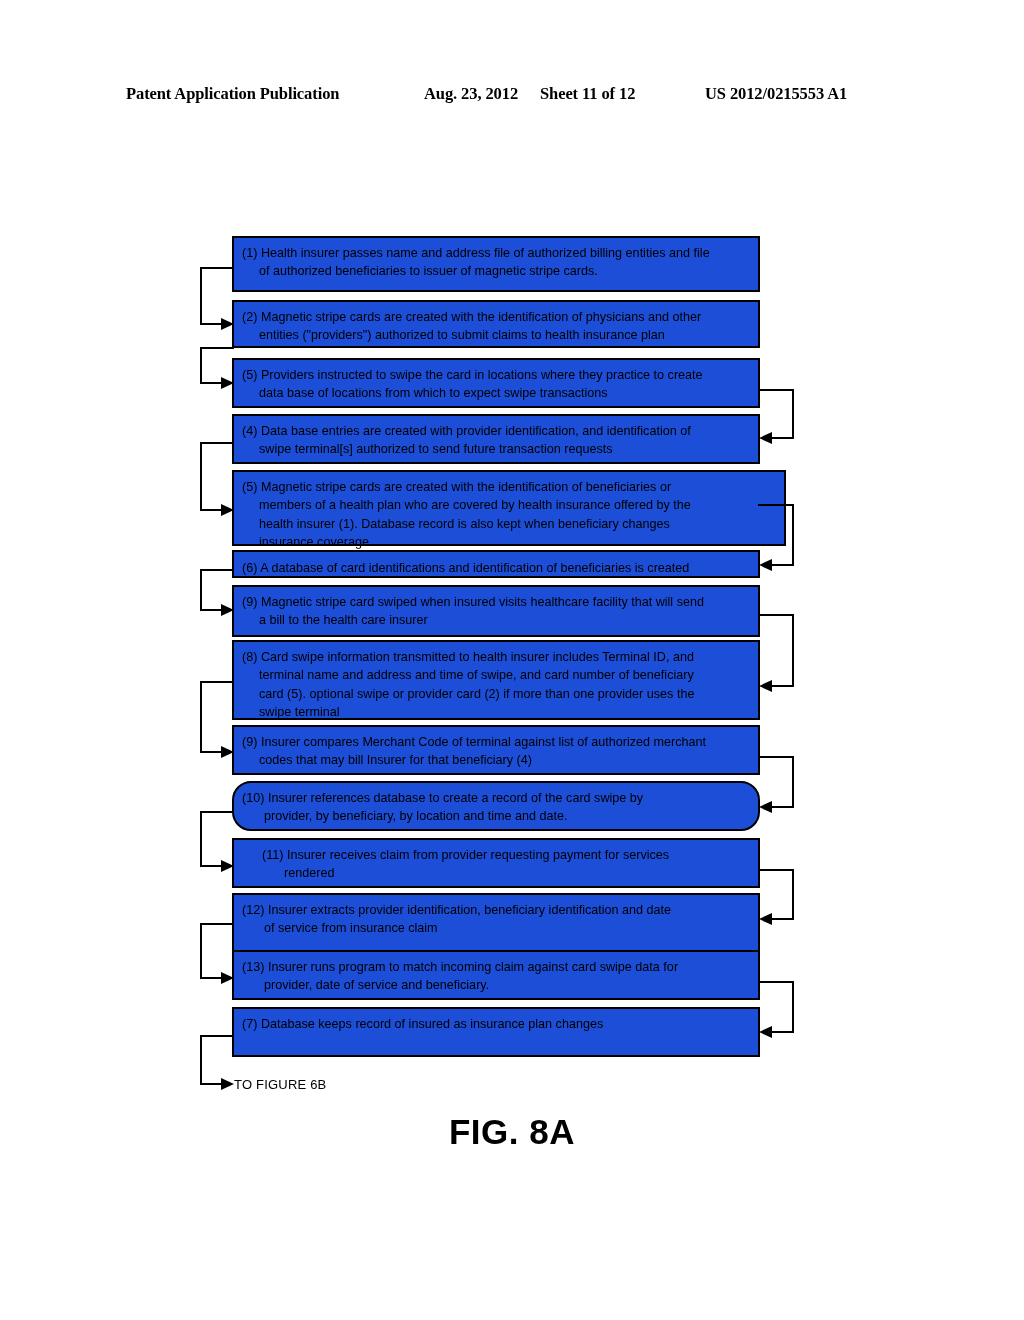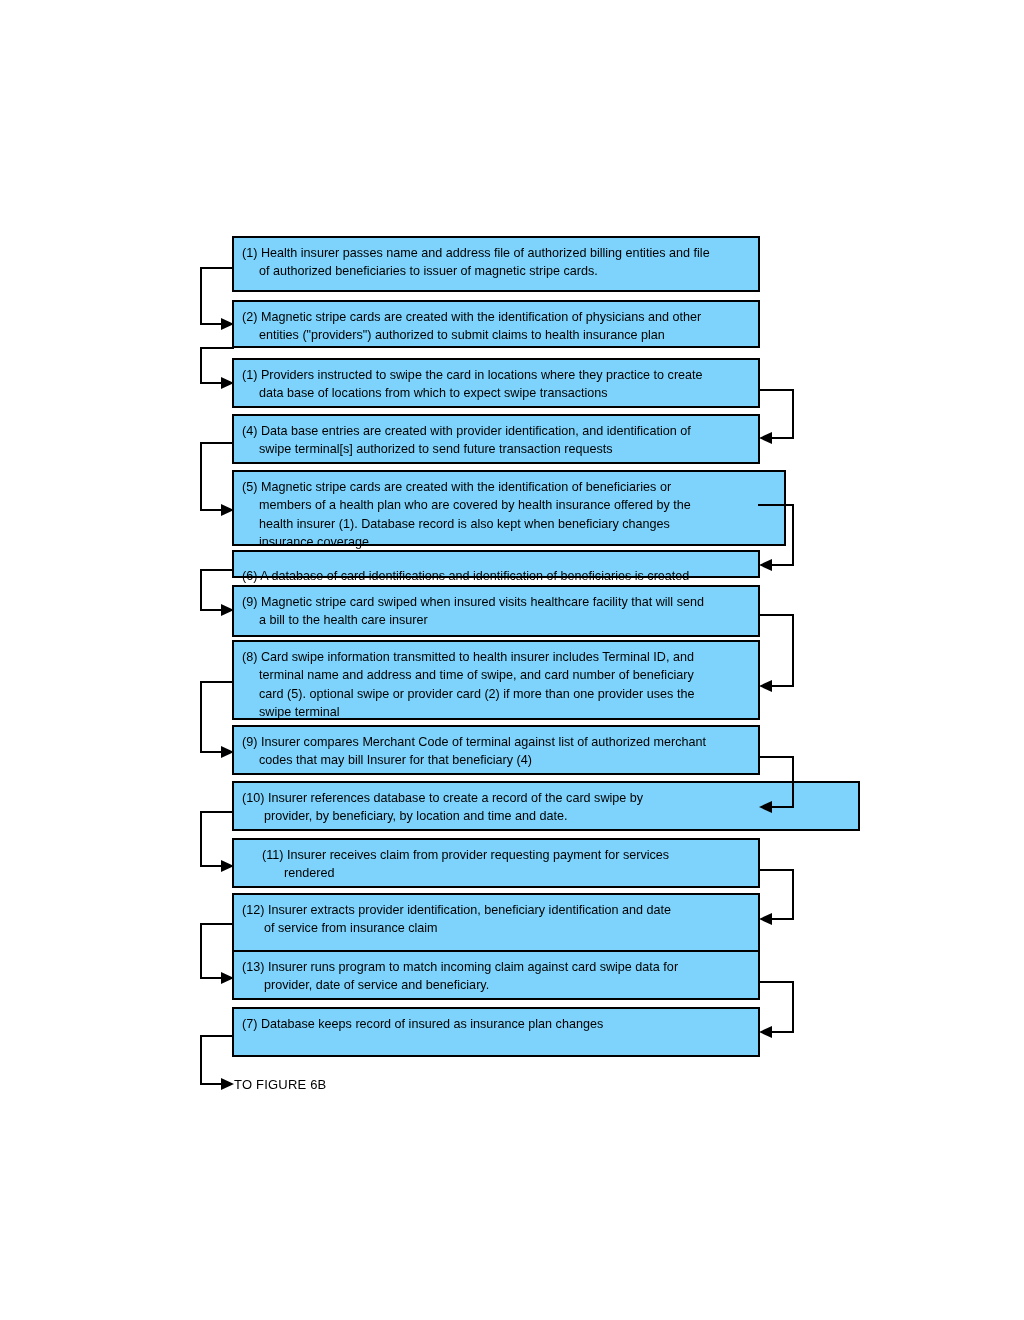--- a/index.html
+++ b/index.html
@@ -34,21 +34,21 @@
   #header .h-pub   { position: absolute; left: 126px;  top: 0; }
   #header .h-date  { position: absolute; left: 424px;  top: 0; }
   #header .h-sheet { position: absolute; left: 540px;  top: 0; }
   #header .h-num   { position: absolute; left: 705px;  top: 0; }
 
   
   .fbox {
     position: absolute;
     box-sizing: border-box;
     border: 2px solid #000000;
-    background: #7dd3fc;
+    background: #1d4ed8;
     padding: 6px 8px 4px 8px;
     font-size: 12.6px;
     line-height: 18.4px;
     text-align: left;
   }
   .fbox .btext {
     display: block;
     text-indent: -17px;
     padding-left: 17px;
     white-space: pre-line;
@@ -97,72 +97,78 @@
     font-size: 35px;
     font-weight: bold;
     letter-spacing: 0.5px;
   }
 </style>
 </head>
 <body>
 
 <div id="page">
 
+  <div id="header">
+    <span class="h-pub">Patent Application Publication</span>
+    <span class="h-date">Aug. 23, 2012</span>
+    <span class="h-sheet">Sheet 11 of 12</span>
+    <span class="h-num">US 2012/0215553 A1</span>
+  </div>
 
   <div id="flowchart">
 
     <div class="fbox" style="left:232px; top:236px; width:528px; height:56px;">
       <span class="btext">(1) Health insurer passes name and address file of authorized billing entities and file
 of authorized beneficiaries to issuer of magnetic stripe cards.</span>
     </div>
 
     <div class="fbox" style="left:232px; top:300px; width:528px; height:48px;">
       <span class="btext">(2) Magnetic stripe cards are created with the identification of physicians and other
 entities ("providers") authorized to submit claims to health insurance plan</span>
     </div>
 
     <div class="fbox" style="left:232px; top:358px; width:528px; height:50px;">
-      <span class="btext">(1) Providers instructed to swipe the card in locations where they practice to create
+      <span class="btext">(5) Providers instructed to swipe the card in locations where they practice to create
 data base of locations from which to expect swipe transactions</span>
     </div>
 
     <div class="fbox" style="left:232px; top:414px; width:528px; height:50px;">
       <span class="btext">(4) Data base entries are created with provider identification, and identification of
 swipe terminal[s] authorized to send future transaction requests</span>
     </div>
 
     <div class="fbox" style="left:232px; top:470px; width:554px; height:76px;">
       <span class="btext">(5) Magnetic stripe cards are created with the identification of beneficiaries or
 members of a health plan who are covered by health insurance offered by the
 health insurer (1). Database record is also kept when beneficiary changes
 insurance coverage</span>
     </div>
 
-    <div class="fbox" style="left:232px; top:550px; width:528px; height:28px; padding-top:15px;">
+    <div class="fbox" style="left:232px; top:550px; width:528px; height:28px; padding-top:7px;">
       <span class="btext">(6) A database of card identifications and identification of beneficiaries is created</span>
     </div>
 
     <div class="fbox" style="left:232px; top:585px; width:528px; height:52px;">
       <span class="btext">(9) Magnetic stripe card swiped when insured visits healthcare facility that will send
 a bill to the health care insurer</span>
     </div>
 
     <div class="fbox" style="left:232px; top:640px; width:528px; height:80px;">
       <span class="btext">(8) Card swipe information transmitted to health insurer includes Terminal ID, and
 terminal name and address and time of swipe, and card number of beneficiary
 card (5). optional swipe or provider card (2) if more than one provider uses the
 swipe terminal</span>
     </div>
 
     <div class="fbox" style="left:232px; top:725px; width:528px; height:50px;">
       <span class="btext">(9) Insurer compares Merchant Code of terminal against list of authorized merchant
 codes that may bill Insurer for that beneficiary (4)</span>
     </div>
 
-    <div class="fbox" style="left:232px; top:781px; width:628px; height:50px;">
+    <div class="fbox" style="left:232px; top:781px; width:528px; height:50px;border-radius:19px;">
       <span class="btext" style="text-indent:-22px; padding-left:22px;">(10) Insurer references database to create a record of the card swipe by
 provider, by beneficiary, by location and time and date.</span>
     </div>
 
     <div class="fbox" style="left:232px; top:838px; width:528px; height:50px;padding-left:28px;">
       <span class="btext" style="text-indent:-22px; padding-left:22px;">(11) Insurer receives claim from provider requesting payment for services
 rendered</span>
     </div>
 
     <div class="fbox" style="left:232px; top:893px; width:528px; height:64px;">
@@ -247,14 +253,15 @@
     <div class="ln ln-h" style="left:772px; top:1031px; width:22px;"></div>
     <div class="arrow arrow-left" style="left:759px; top:1026px;"></div>
 
     <div class="ln ln-h" style="left:200px; top:1035px; width:34px;"></div>
     <div class="ln ln-v" style="left:200px; top:1035px; height:50px;"></div>
     <div class="ln ln-h" style="left:200px; top:1083px; width:24px;"></div>
     <div class="arrow arrow-right" style="left:221px; top:1078px;"></div>
   </div>
 
   <div id="to-figure-label">TO FIGURE 6B</div>
+  <div id="fig-caption">FIG. 8A</div>
 
 </div>
 
 </body></html>

